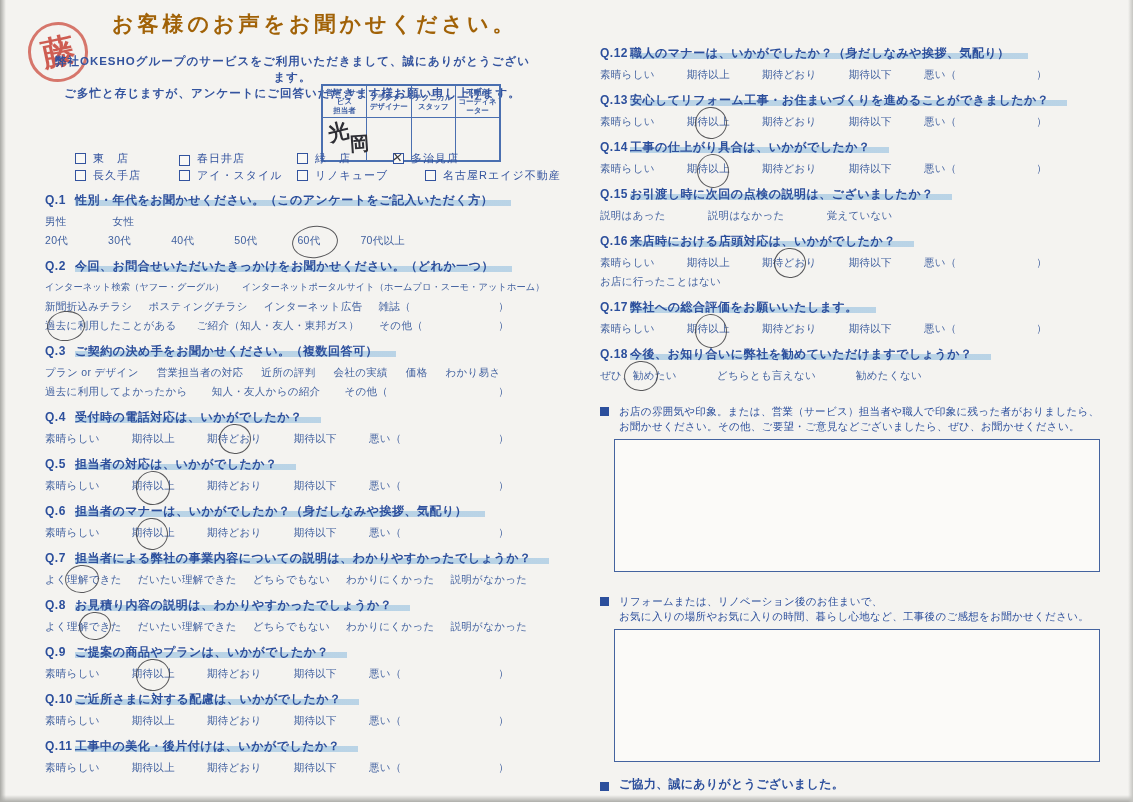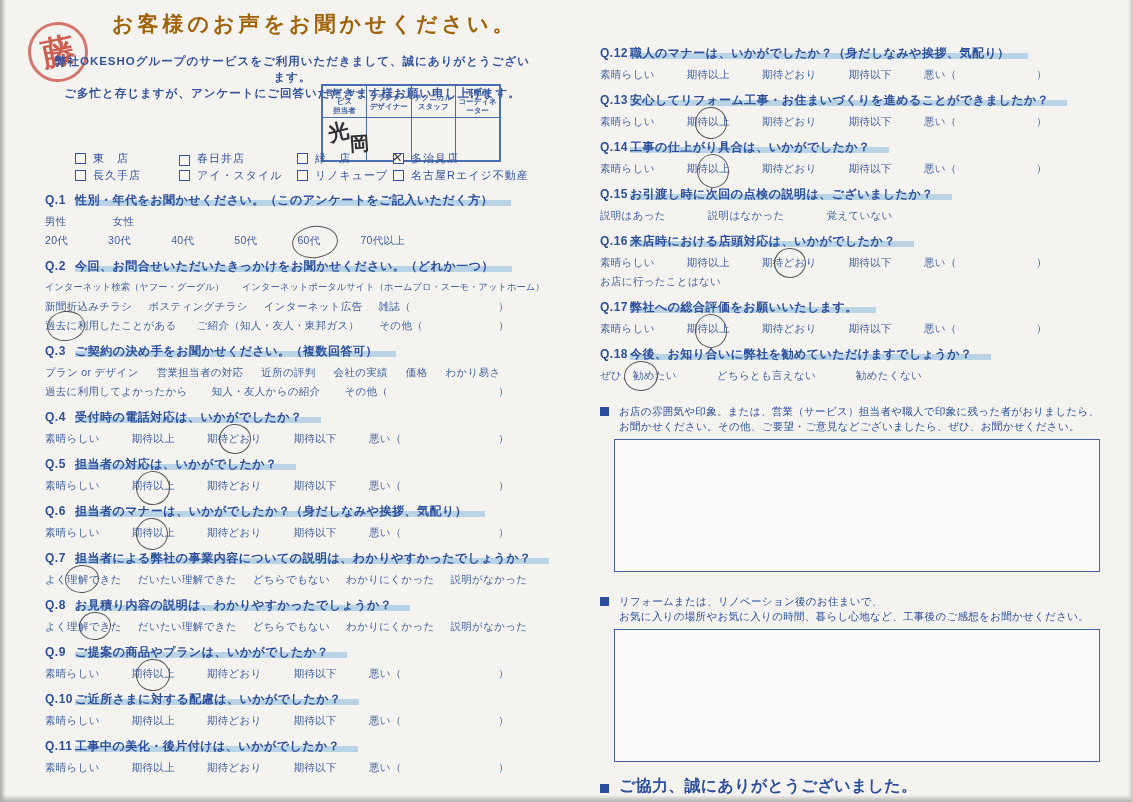--- a/index.html
+++ b/index.html
@@ -41,21 +41,21 @@
   .opt-fill{flex:1;display:flex;}
   .col-left .opt-fill{margin-right:38px;}
   .col-right .opt-fill{margin-right:58px;}
   .fill-space{flex:1;}
   .hand-circle{position:absolute;top:-7px;border:1.6px solid rgba(60,60,64,.85);border-radius:50%;transform:rotate(-7deg);pointer-events:none;}
 
   .comment{margin-top:22px;}
   .c-head{display:flex;font-size:10.5px;color:#2c4f9c;font-weight:normal;line-height:15px;letter-spacing:.3px;}
   .bullet{width:9px;height:9px;background:#2c4f9c;margin:3px 10px 0 0;flex:none;}
   .c-box{border:1.5px solid #44639f;height:133px;margin-top:5px;margin-left:14px;width:486px;background:#fbfaf8;box-sizing:border-box;}
-  .footer{margin-top:14px;display:flex;align-items:center;font-size:16px;font-weight:bold;color:#2c4f9c;letter-spacing:.3px;}
+  .footer{margin-top:14px;display:flex;align-items:center;font-size:12px;font-weight:bold;color:#2c4f9c;letter-spacing:.3px;}
 </style>
 </head>
 <body>
 
 <div class="paper">
 
   <div class="stamp">
     <span>藤</span>
   </div>
 
@@ -117,21 +117,21 @@
           <span>長久手店</span>
         </span>
         <span class="store" style="width: 118px;">
           <span class="chk"></span>
           <span>アイ・スタイル</span>
         </span>
         <span class="store" style="width: 96px;">
           <span class="chk"></span>
           <span>リノキューブ</span>
         </span>
-        <span class="store" style="width: 180px;">
+        <span class="store" style="width: 180px; margin-left: 32px;">
           <span class="chk"></span>
           <span>名古屋Rエイジ不動産</span>
         </span>
       </div>
     </div>
 
   <div class="col col-left">
       <div class="q">
         <div class="q-title"><span class="q-num">Q.1</span><span class="q-text hl">性別・年代をお聞かせください。（このアンケートをご記入いただく方）</span></div>
         <div class="opt-row" style="column-gap: 46px;">

